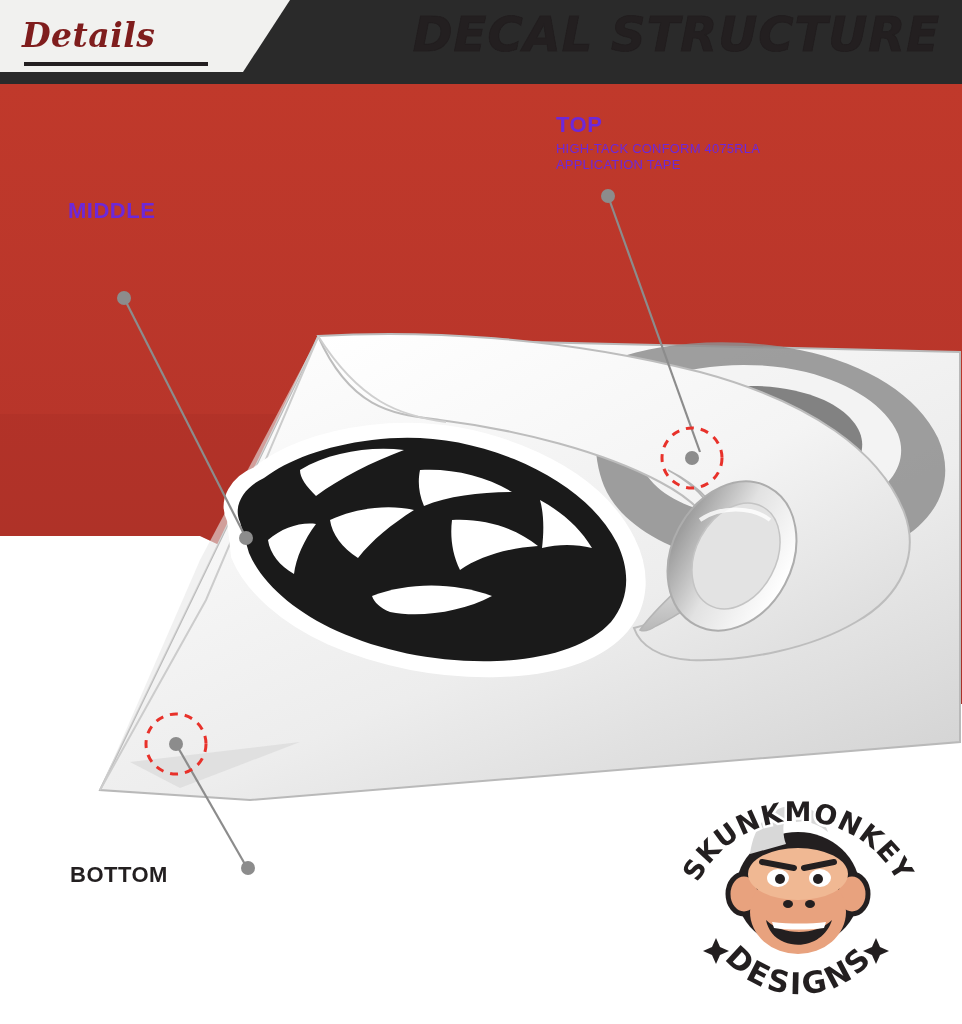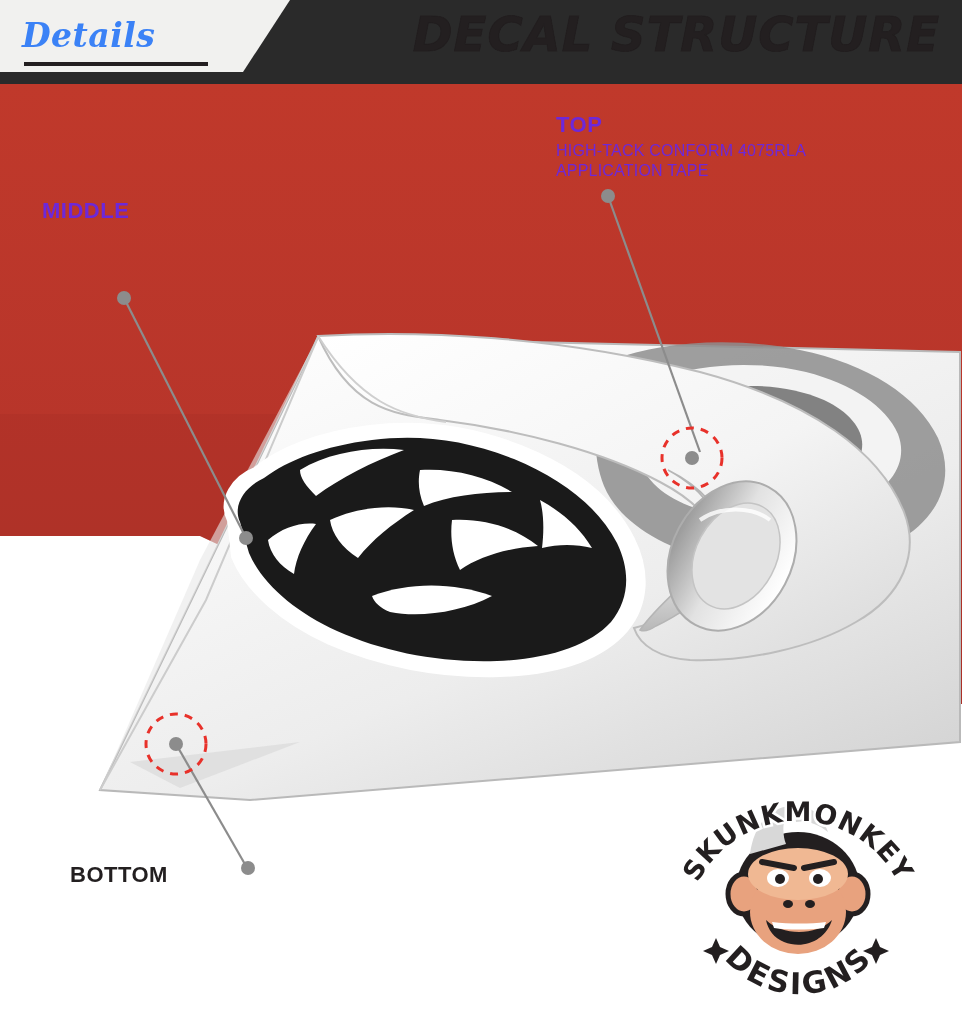--- a/index.html
+++ b/index.html
@@ -48,21 +48,21 @@
     z-index: 7;
   }
   .details-text {
     position: absolute;
     left: 22px;
     top: 16px;
     font-family: "DejaVu Serif", serif;
     font-style: italic;
     font-weight: bold;
     font-size: 33px;
-    color: #3b82f6;
+    color: #7f1d1d;
     letter-spacing: 0.5px;
     z-index: 9;
   }
   .details-underline {
     position: absolute;
     left: 24px;
     top: 62px;
     width: 184px;
     height: 4px;
     background: #231f20;
@@ -131,29 +131,29 @@
   }
   .callout .title {
     font-family: "Liberation Sans", sans-serif;
     font-weight: bold;
     font-size: 22px;
     letter-spacing: 0.5px;
     margin-bottom: 3px;
   }
   .callout .body {
     font-family: "Liberation Sans", sans-serif;
-    font-size: 16px;
+    font-size: 13px;
     line-height: 1.22;
     letter-spacing: 0.2px;
     white-space: pre-line;
   }
   .callout.dark { color: #231f20; text-align: center; }
 
   #callout-top { left: 556px; top: 112px; }
-  #callout-middle { left: 42px; top: 198px; }
+  #callout-middle { left: 68px; top: 198px; }
   #callout-bottom { left: 70px; top: 862px; }
 
   
   #logo-wrap {
     position: absolute;
     right: 24px;
     bottom: 12px;
     width: 280px;
     height: 250px;
     z-index: 11;

